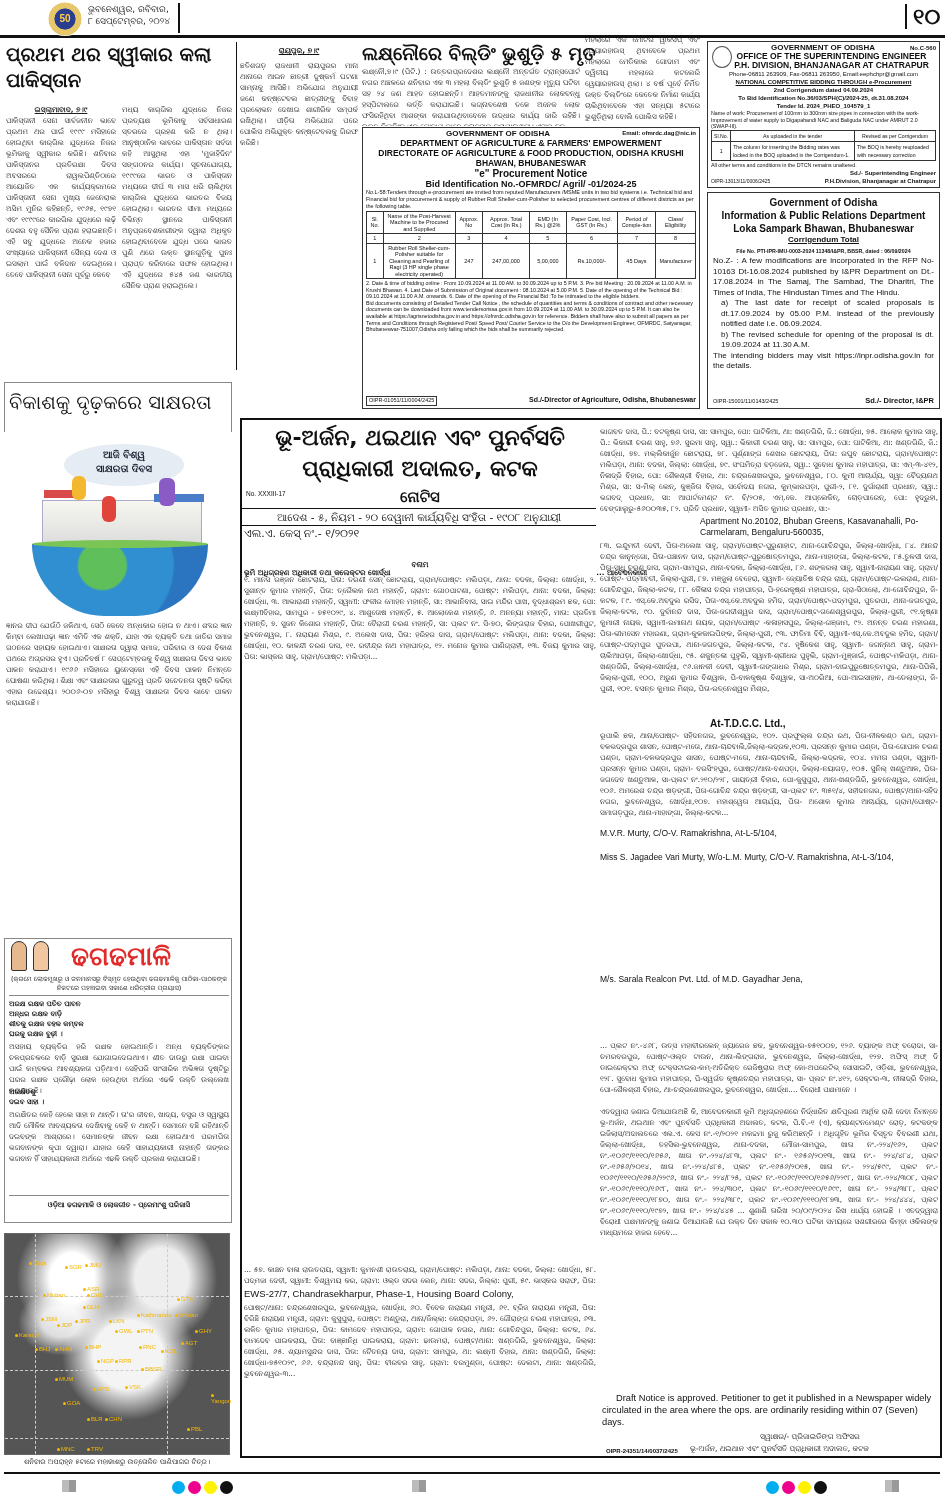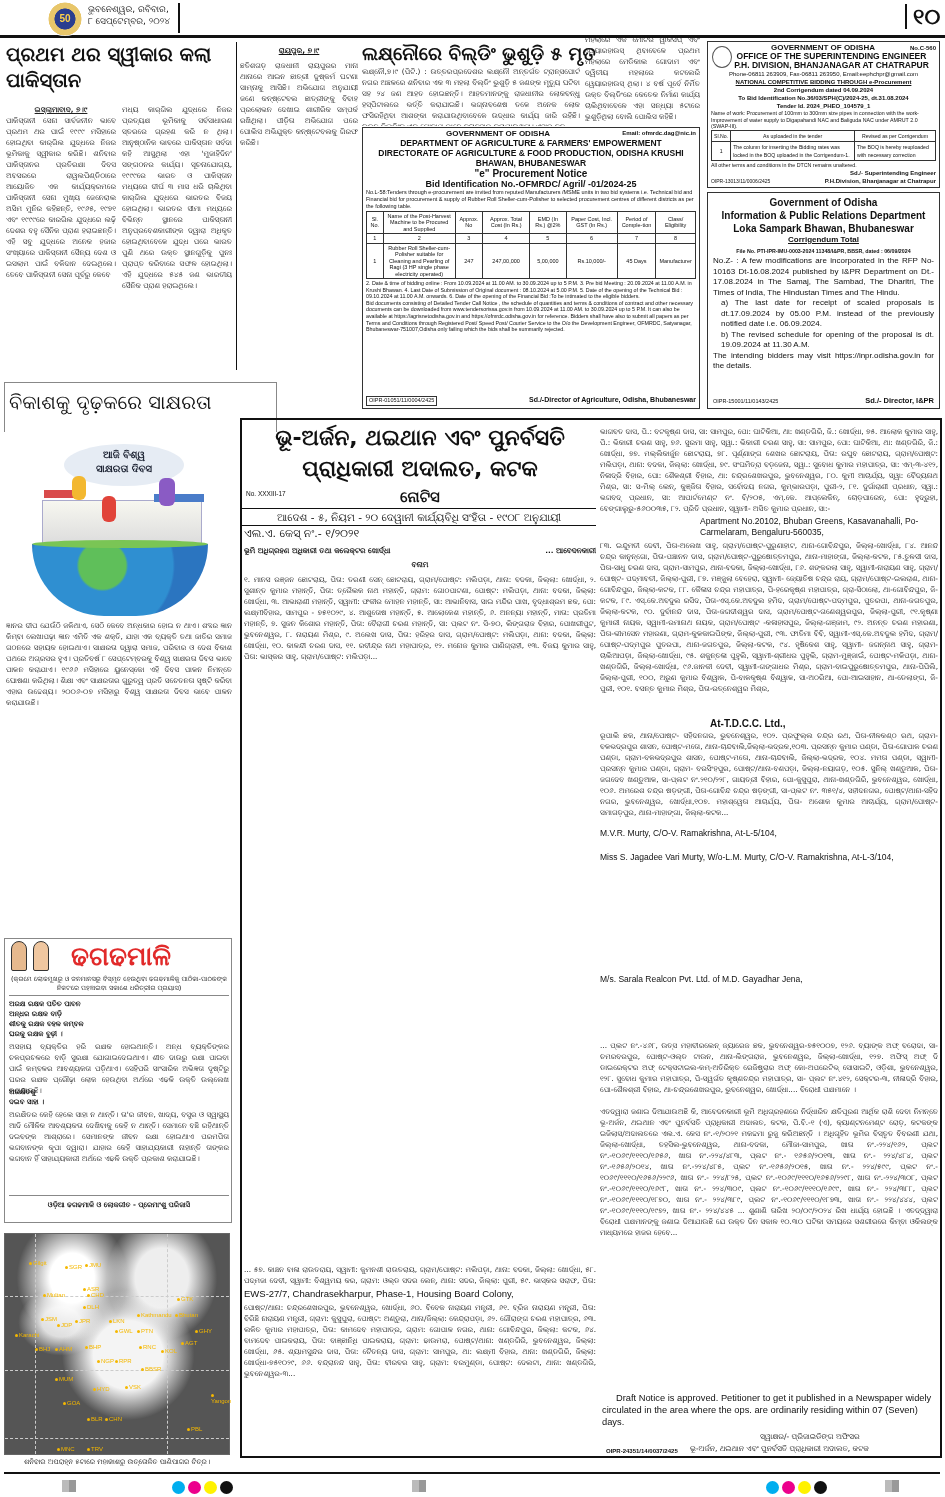--- a/index.html
+++ b/index.html
@@ -160,21 +160,21 @@
   <div style="text-align:justify">No.Z- : A few modifications are incorporated in the RFP No-10163 Dt-16.08.2024 published by I&amp;PR Department on Dt.- 17.08.2024 in The Samaj, The Sambad, The Dharitri, The Times of India, The Hindustan Times and The Hindu.</div>
   <div style="text-align:justify;padding-left:8px">a) The last date for receipt of scaled proposals is dt.17.09.2024 by 05.00 P.M. instead of the previously notified date i.e. 06.09.2024.</div>
   <div style="text-align:justify;padding-left:8px">b) The revised schedule for opening of the proposal is dt. 19.09.2024 at 11.30 A.M.</div>
   <div style="text-align:justify">The intending bidders may visit https://inpr.odisha.gov.in for the details.</div>
   <div style="display:flex;justify-content:space-between;position:absolute;left:5px;right:5px;bottom:2px">
     <span style="font-size:5.5px">OIPR-15001/11/0143/2425</span>
     <b style="font-size:7.5px">Sd./- Director, I&amp;PR</b>
   </div>
 </div>
 
-<div class="abs" style="left:4px;top:382px;width:273px;height:50px;border:1px solid #888;border-bottom:none">
+<div class="abs" style="left:4px;top:382px;width:228px;height:50px;border:1px solid #888;border-bottom:none">
   <div class="h1" style="font-size:19.5px;line-height:40px;padding-left:4px;font-weight:normal">ବିକାଶକୁ ଦୃଢ଼କରେ ସାକ୍ଷରତା</div>
 </div>
 <div class="abs" style="left:14px;top:436px;width:212px;height:180px">
   <div style="position:absolute;left:50px;top:8px;width:120px;height:42px;border-radius:50%;background:#e6ecf4"></div>
   <div style="position:absolute;left:50px;top:12px;width:120px;text-align:center;font-weight:bold;font-size:10px;line-height:14px;color:#1a2030">
     <div>ଆଜି ବିଶ୍ୱ</div>
     <div>ସାକ୍ଷରତା ଦିବସ</div>
   </div>
   <div style="position:absolute;left:28px;top:64px;width:160px;height:44px;background:linear-gradient(#f7f7f0,#ddd);border:1px solid #aac"></div>
   <div style="position:absolute;left:30px;top:54px;width:40px;height:8px;background:#d94b4b"></div>
@@ -257,21 +257,21 @@
 
 <div class="abs" style="left:240px;top:418px;width:702px;height:1040px;border:2px solid #111"></div>
 <div class="abs" style="left:244px;top:422px;width:352px;text-align:center">
   <div class="h1" style="font-size:22px;line-height:32px">ଭୂ-ଅର୍ଜନ, ଥଇଥାନ ଏବଂ ପୁନର୍ବସତି</div>
   <div class="h1" style="font-size:22px;line-height:30px">ପ୍ରାଧିକାରୀ ଅଦାଲତ, କଟକ</div>
 </div>
 <div class="abs" style="left:246px;top:490px;font-size:6.5px;font-family:'Liberation Sans',sans-serif">No. XXXIII-17</div>
 <div class="abs" style="left:244px;top:488px;width:352px;text-align:center;font-size:15px;font-weight:bold">ନୋଟିସ</div>
 <div class="abs" style="left:242px;top:508px;width:354px;border-top:1px solid #111;border-bottom:1px solid #111;text-align:center;font-size:10.5px;line-height:16px">ଆଦେଶ - ୫, ନିୟମ - ୨୦ ଦେୱାନୀ କାର୍ଯ୍ୟବିଧି ସଂହିତା - ୧୯୦୮ ଅନୁଯାୟୀ</div>
 <div class="abs" style="left:244px;top:526px;width:352px;text-align:left;font-size:11px;line-height:16px">ଏଲ.ଏ. କେସ୍ ନଂ.- ୧/୨୦୨୧</div>
-<div class="abs" style="left:244px;top:546px;width:352px;display:flex;justify-content:space-between;font-size:7.3px;font-weight:bold">
+<div class="abs" style="left:244px;top:568px;width:403px;display:flex;justify-content:space-between;font-size:7.3px;font-weight:bold">
   <span>ଭୂମି ଅଧିଗ୍ରହଣ ଅଧିକାରୀ ତଥା କଲେକ୍ଟର ଖୋର୍ଦ୍ଧା</span>
   <span>... ଆବେଦନକାରୀ</span>
 </div>
 <div class="abs" style="left:244px;top:560px;width:352px;text-align:center;font-size:7.5px;font-weight:bold">ବନାମ</div>
 <div class="abs col" style="left:244px;top:574px;width:352px;height:702px;overflow:hidden">୧. ମାନସ ରଞ୍ଜନ ଛୋଟରାୟ, ପିତା: ତରଣୀ ସେନ୍ ଛୋଟରାୟ, ଗ୍ରାମ/ପୋଷ୍ଟ: ମଲିପଡ଼ା, ଥାନା: ବଦକା, ଜିଲ୍ଲା: ଖୋର୍ଦ୍ଧା, ୨. ସୁଶାନ୍ତ କୁମାର ମହାନ୍ତି, ପିତା: ତ୍ରୈଲକ ନାଥ ମହାନ୍ତି, ଗ୍ରାମ: ଗୋଠପାଟଣା, ପୋଷ୍ଟ: ମଲିପଡ଼ା, ଥାନା: ବଦକା, ଜିଲ୍ଲା: ଖୋର୍ଦ୍ଧା, ୩. ଆଭାରାଣୀ ମହାନ୍ତି, ସ୍ୱାମୀ: ଫକୀର ମୋହନ ମହାନ୍ତି, ସା: ଆଭାନିବାସ, ସାଇ ମନ୍ଦିର ପାଖ, ବୃଦ୍ଧାଶ୍ରମ ଛକ, ପୋ: ଲକ୍ଷ୍ମୀବିହାର, ସାମପୁର - ୭୫୧୦୨୯, ୪. ଆଶୁତୋଷ ମହାନ୍ତି, ୫. ଆଲୋକେଶ ମହାନ୍ତି, ୬. ଅନନ୍ୟା ମହାନ୍ତି, ମାତା: ପ୍ରତିମା ମହାନ୍ତି, ୭. ସୁଜନ କିଶୋର ମହାନ୍ତି, ପିତା: ବୈରାଗୀ ଚରଣ ମହାନ୍ତି, ସା: ପ୍ଲଟ ନଂ. ସି-୭୦, ଲିଙ୍ଗରାଜ ବିହାର, ପୋଖରୀପୁଟ, ଭୁବନେଶ୍ୱର, ୮. ନାରାୟଣ ମିଶ୍ର, ୯. ଅଲେଖ ଦାସ, ପିତା: ହରିହର ଦାସ, ଗ୍ରାମ/ପୋଷ୍ଟ: ମଲିପଡ଼ା, ଥାନା: ବଦକା, ଜିଲ୍ଲା: ଖୋର୍ଦ୍ଧା, ୧୦. କାଳନ୍ଦୀ ଚରଣ ଦାସ, ୧୧. ରବୀନ୍ଦ୍ର ନାଥ ମହାପାତ୍ର, ୧୨. ମନୋଜ କୁମାର ପାଣିଗ୍ରାହୀ, ୧୩. ବିଜୟ କୁମାର ସାହୁ, ପିତା: ଭାସ୍କର ସାହୁ, ଗ୍ରାମ/ପୋଷ୍ଟ: ମଲିପଡ଼ା...</div>
 <div class="abs col" style="left:244px;top:1264px;width:352px;height:22px;overflow:hidden">... ୫୭. କାଞ୍ଚନ ବାଳା ରାଉତରାୟ, ସ୍ୱାମୀ: କୁମନଶୀ ରାଉତରାୟ, ଗ୍ରାମ/ପୋଷ୍ଟ: ମଲିପଡ଼ା, ଥାନା: ବଦକା, ଜିଲ୍ଲା: ଖୋର୍ଦ୍ଧା, ୫୮. ପଦ୍ମଜା ଦେବୀ, ସ୍ୱାମୀ: ବିଶ୍ୱମୟ କର, ଗ୍ରାମ: ଓଲ୍ଡ ସଦର ଲେନ୍, ଥାନା: ସଦର, ଜିଲ୍ଲା: ପୁରୀ, ୫୯. ଭାସ୍କର ସରାଫ, ପିତା: ସ୍ୱ. ଲକ୍ଷ୍ମୀ ନାରାୟଣ ସରାଫ, ସା: ଘର ନଂ.</div>
 <div class="abs" style="left:244px;top:1288px;width:352px;font-size:9.5px;font-family:'Liberation Sans',sans-serif;line-height:12px">EWS-27/7, Chandrasekharpur, Phase-1, Housing Board Colony,</div>
 <div class="abs col" style="left:244px;top:1302px;width:352px;height:152px;overflow:hidden">ପୋଷ୍ଟ/ଥାନା: ଚନ୍ଦ୍ରଶେଖରପୁର, ଭୁବନେଶ୍ୱର, ଖୋର୍ଦ୍ଧା, ୬୦. ବିବେକ ନାରାୟଣ ମନ୍ତ୍ରୀ, ୬୧. ବ୍ରିଜ ନାରାୟଣ ମନ୍ତ୍ରୀ, ପିତା: ବିରିଞ୍ଚି ନାରାୟଣ ମନ୍ତ୍ରୀ, ଗ୍ରାମ: କୁସୁପୁରା, ପୋଷ୍ଟ: ଅଣ୍ଡୁରା, ଥାନା/ଜିଲ୍ଲା: କେନ୍ଦ୍ରାପଡ଼ା, ୬୨. ଗୌରାଙ୍ଗ ଚରଣ ମହାପାତ୍ର, ୬୩. ଲଳିତ କୁମାର ମହାପାତ୍ର, ପିତା: କାମଦେବ ମହାପାତ୍ର, ଗ୍ରାମ: ଗୋପାଳ ନଗର, ଥାନା: ଗୋବିନ୍ଦପୁର, ଜିଲ୍ଲା: କଟକ, ୬୪. ବାମଦେବ ପାଇକରାୟ, ପିତା: ବାଞ୍ଛାନିଧି ପାଇକରାୟ, ଗ୍ରାମ: ଢାଉମରା, ପୋଷ୍ଟ/ଥାନା: ଖଣ୍ଡଗିରି, ଭୁବନେଶ୍ୱର, ଜିଲ୍ଲା: ଖୋର୍ଦ୍ଧା, ୬୫. ଶ୍ୟାମସୁନ୍ଦର ଦାସ, ପିତା: ଚୈତନ୍ୟ ଦାସ, ଗ୍ରାମ: ସାମପୁର, ଥା: ଲକ୍ଷ୍ମୀ ବିହାର, ଥାନା: ଖଣ୍ଡଗିରି, ଜିଲ୍ଲା: ଖୋର୍ଦ୍ଧା-୭୫୧୦୨୯, ୬୬. ବନ୍ଦ୍ରାନନ୍ଦ ସାହୁ, ପିତା: ବୀରବର ସାହୁ, ଗ୍ରାମ: ବରମୁଣ୍ଡା, ପୋଷ୍ଟ: ଦେଲଟା, ଥାନା: ଖଣ୍ଡଗିରି, ଭୁବନେଶ୍ୱର-୩...</div>
 
 <div class="abs col" style="left:600px;top:426px;width:338px;height:90px;overflow:hidden">ଭାଗବତ ଦାସ, ପି.: ବଟକୃଷ୍ଣ ଦାସ, ସା: ସାମପୁର, ପୋ: ଘାଟିକିଆ, ଥା: ଖଣ୍ଡଗିରି, ଜି.: ଖୋର୍ଦ୍ଧା, ୭୫. ଆଲୋକ କୁମାର ସାହୁ, ପି.: ଭିକାରୀ ଚରଣ ସାହୁ, ୭୬. ସୁରମା ସାହୁ, ସ୍ୱା.: ଭିକାରୀ ଚରଣ ସାହୁ, ସା: ସାମପୁର, ପୋ: ଘାଟିକିଆ, ଥା: ଖଣ୍ଡଗିରି, ଜି.: ଖୋର୍ଦ୍ଧା, ୭୭. ମଲ୍ଲିକାର୍ଜୁନ ଛୋଟରାୟ, ୭୮. ପୂର୍ଣ୍ଣାଙ୍ଗ ଶେଖର ଛୋଟରାୟ, ପିତା: ରଘୁବ ଛୋଟରାୟ, ଗ୍ରାମ/ପୋଷ୍ଟ: ମଲିପଡ଼ା, ଥାନା: ବଦକା, ଜିଲ୍ଲା: ଖୋର୍ଦ୍ଧା, ୭୯. ସଂଘମିତ୍ରା ବଡ଼ଜେନା, ସ୍ୱା.: ସୁବୋଧ କୁମାର ମହାପାତ୍ର, ସା: ଏମ୍-୩-୪୧୨, ନିଳାଦ୍ରି ବିହାର, ପୋ: ଶୈଳଶ୍ରୀ ବିହାର, ଥା: ଚନ୍ଦ୍ରଶେଖରପୁର, ଭୁବନେଶ୍ୱର, ୮୦. କୁମୀ ଆଚାର୍ଯ୍ୟ, ସ୍ୱା: ବୈଦ୍ୟନାଥ ମିଶ୍ର, ସା: ସ-ମିଲ୍ ଲେନ୍, କୁଞ୍ଜିତା ବିହାର, ସର୍ବୋଦୟ ନଗର, କୁମ୍ଭାରପଡ଼ା, ପୁରୀ-୨, ୮୧. ଦୁର୍ଗାରାଣୀ ପ୍ରଧାନ, ସ୍ୱା.: ଭଗବଦ୍ ପ୍ରଧାନ, ସା: ଆପାର୍ଟମେଣ୍ଟ ନଂ. ବି/୨୦୫, ଏମ୍.କେ. ଆପ୍ଲେକିନ୍, ଚୋଡ଼ପାରେନ୍, ପୋ: ହୁଦ୍ରୁହା, ବେଙ୍ଗାଲୁରୁ-୫୬୦୦୩୫, ୮୨. ପ୍ରିତି ପ୍ରଧାନ, ସ୍ୱାମୀ- ଅସିତ କୁମାର ପ୍ରଧାନ, ସା:-</div>

